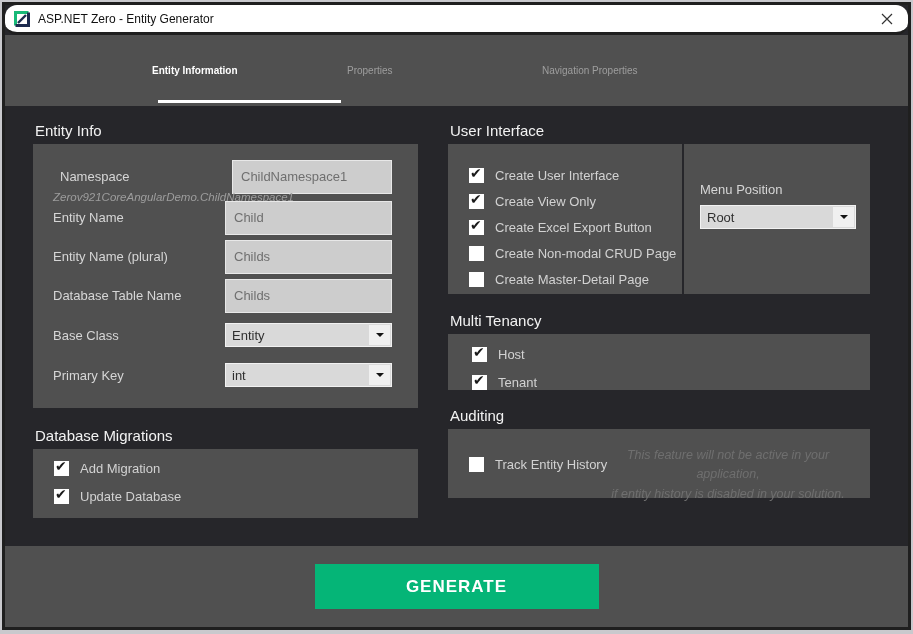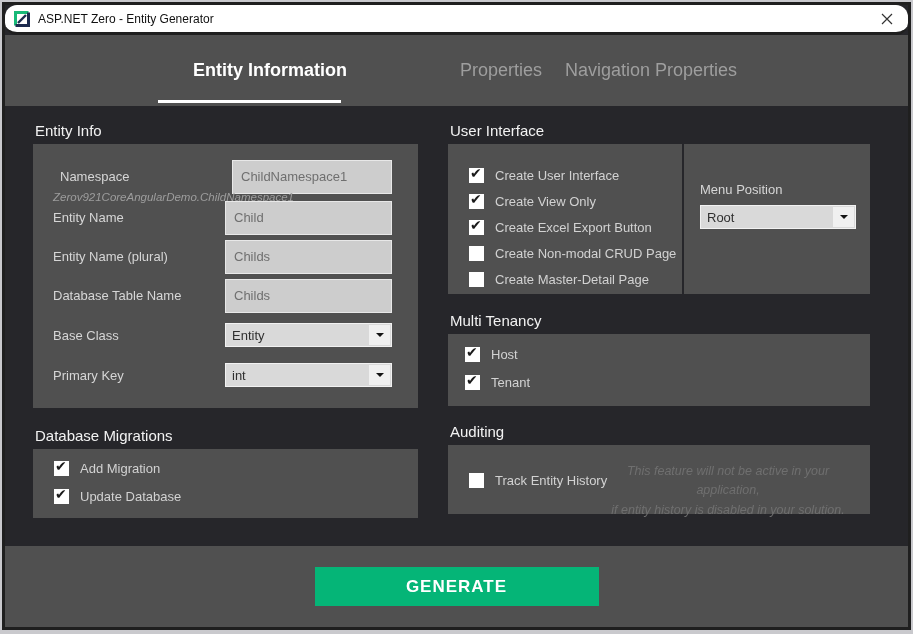--- a/index.html
+++ b/index.html
@@ -20,22 +20,22 @@
   }
   .app-icon{width:16px;height:16px;margin-right:8px;flex:none;}
   .title-text{font-size:12px;color:#111;flex:1;white-space:nowrap;}
   .close-btn{width:22px;height:22px;display:flex;align-items:center;justify-content:center;cursor:pointer;}
   
   .tabbar{
     height:71px;flex:none;background:#505050;display:flex;align-items:stretch;
     justify-content:center;padding-right:24px;
   }
   .tab{
-    width:195px;display:flex;align-items:center;justify-content:flex-end;
-    position:relative;font-size:18px;color:#9e9e9e;cursor:pointer;
+    width:195px;display:flex;align-items:center;justify-content:flex-start;
+    position:relative;font-size:10px;color:#9e9e9e;cursor:pointer;
   }
   .tab.active{color:#ffffff;font-weight:bold;}
   .tab.active::after{
     content:"";position:absolute;left:6px;right:6px;bottom:3px;height:3px;background:#ffffff;
   }
   
   .content{flex:none;height:440px;position:relative;background:#26262a;}
   .col{position:absolute;top:0;}
   .col-left{left:28px;width:385px;}
   .col-right{left:443px;width:422px;}
@@ -80,31 +80,31 @@
   }
   .cb-label{margin-left:11px;color:#d2d2d2;font-size:13px;white-space:nowrap;}
   
   .panel-migrations{height:69px;padding:12px 0 0 21px;}
   .panel-migrations .cbrow{margin-bottom:13px;}
   .panel-ui{height:150px;padding:24px 0 0 21px;position:relative;}
   .ui-divider{position:absolute;left:234px;top:0;bottom:0;width:2px;background:#26262a;}
   .menu-pos{position:absolute;left:252px;top:0;width:156px;}
   .menu-pos-label{display:block;margin-top:38px;color:#d6d6d6;font-size:13px;}
   .menu-pos .combo{margin-top:8px;flex:none;display:flex;width:156px;}
-  .panel-tenancy{height:72px;padding:13px 0 0 17px;}
+  .panel-tenancy{height:56px;padding:13px 0 0 24px;}
   .panel-tenancy .cbrow{margin-bottom:13px;}
   .panel-auditing{height:69px;padding:28px 0 0 21px;position:relative;}
   .audit-hint{
     position:absolute;right:8px;top:17px;width:268px;text-align:center;
     font-size:12.5px;font-style:italic;color:#6f6f6f;line-height:1.55;
   }
   
   .footer{flex:1;background:#505050;display:flex;align-items:center;justify-content:center;}
   .generate-btn{
-    width:284px;height:39px;border:none;background:#05b577;color:#ffffff;
+    width:284px;height:45px;border:none;background:#05b577;color:#ffffff;
     font-family:"Liberation Sans", sans-serif;font-size:17px;font-weight:bold;
     letter-spacing:1px;cursor:pointer;
   }
 </style>
 </head>
 <body>
 
 <div class="window">
 
   <div class="titlebar">

